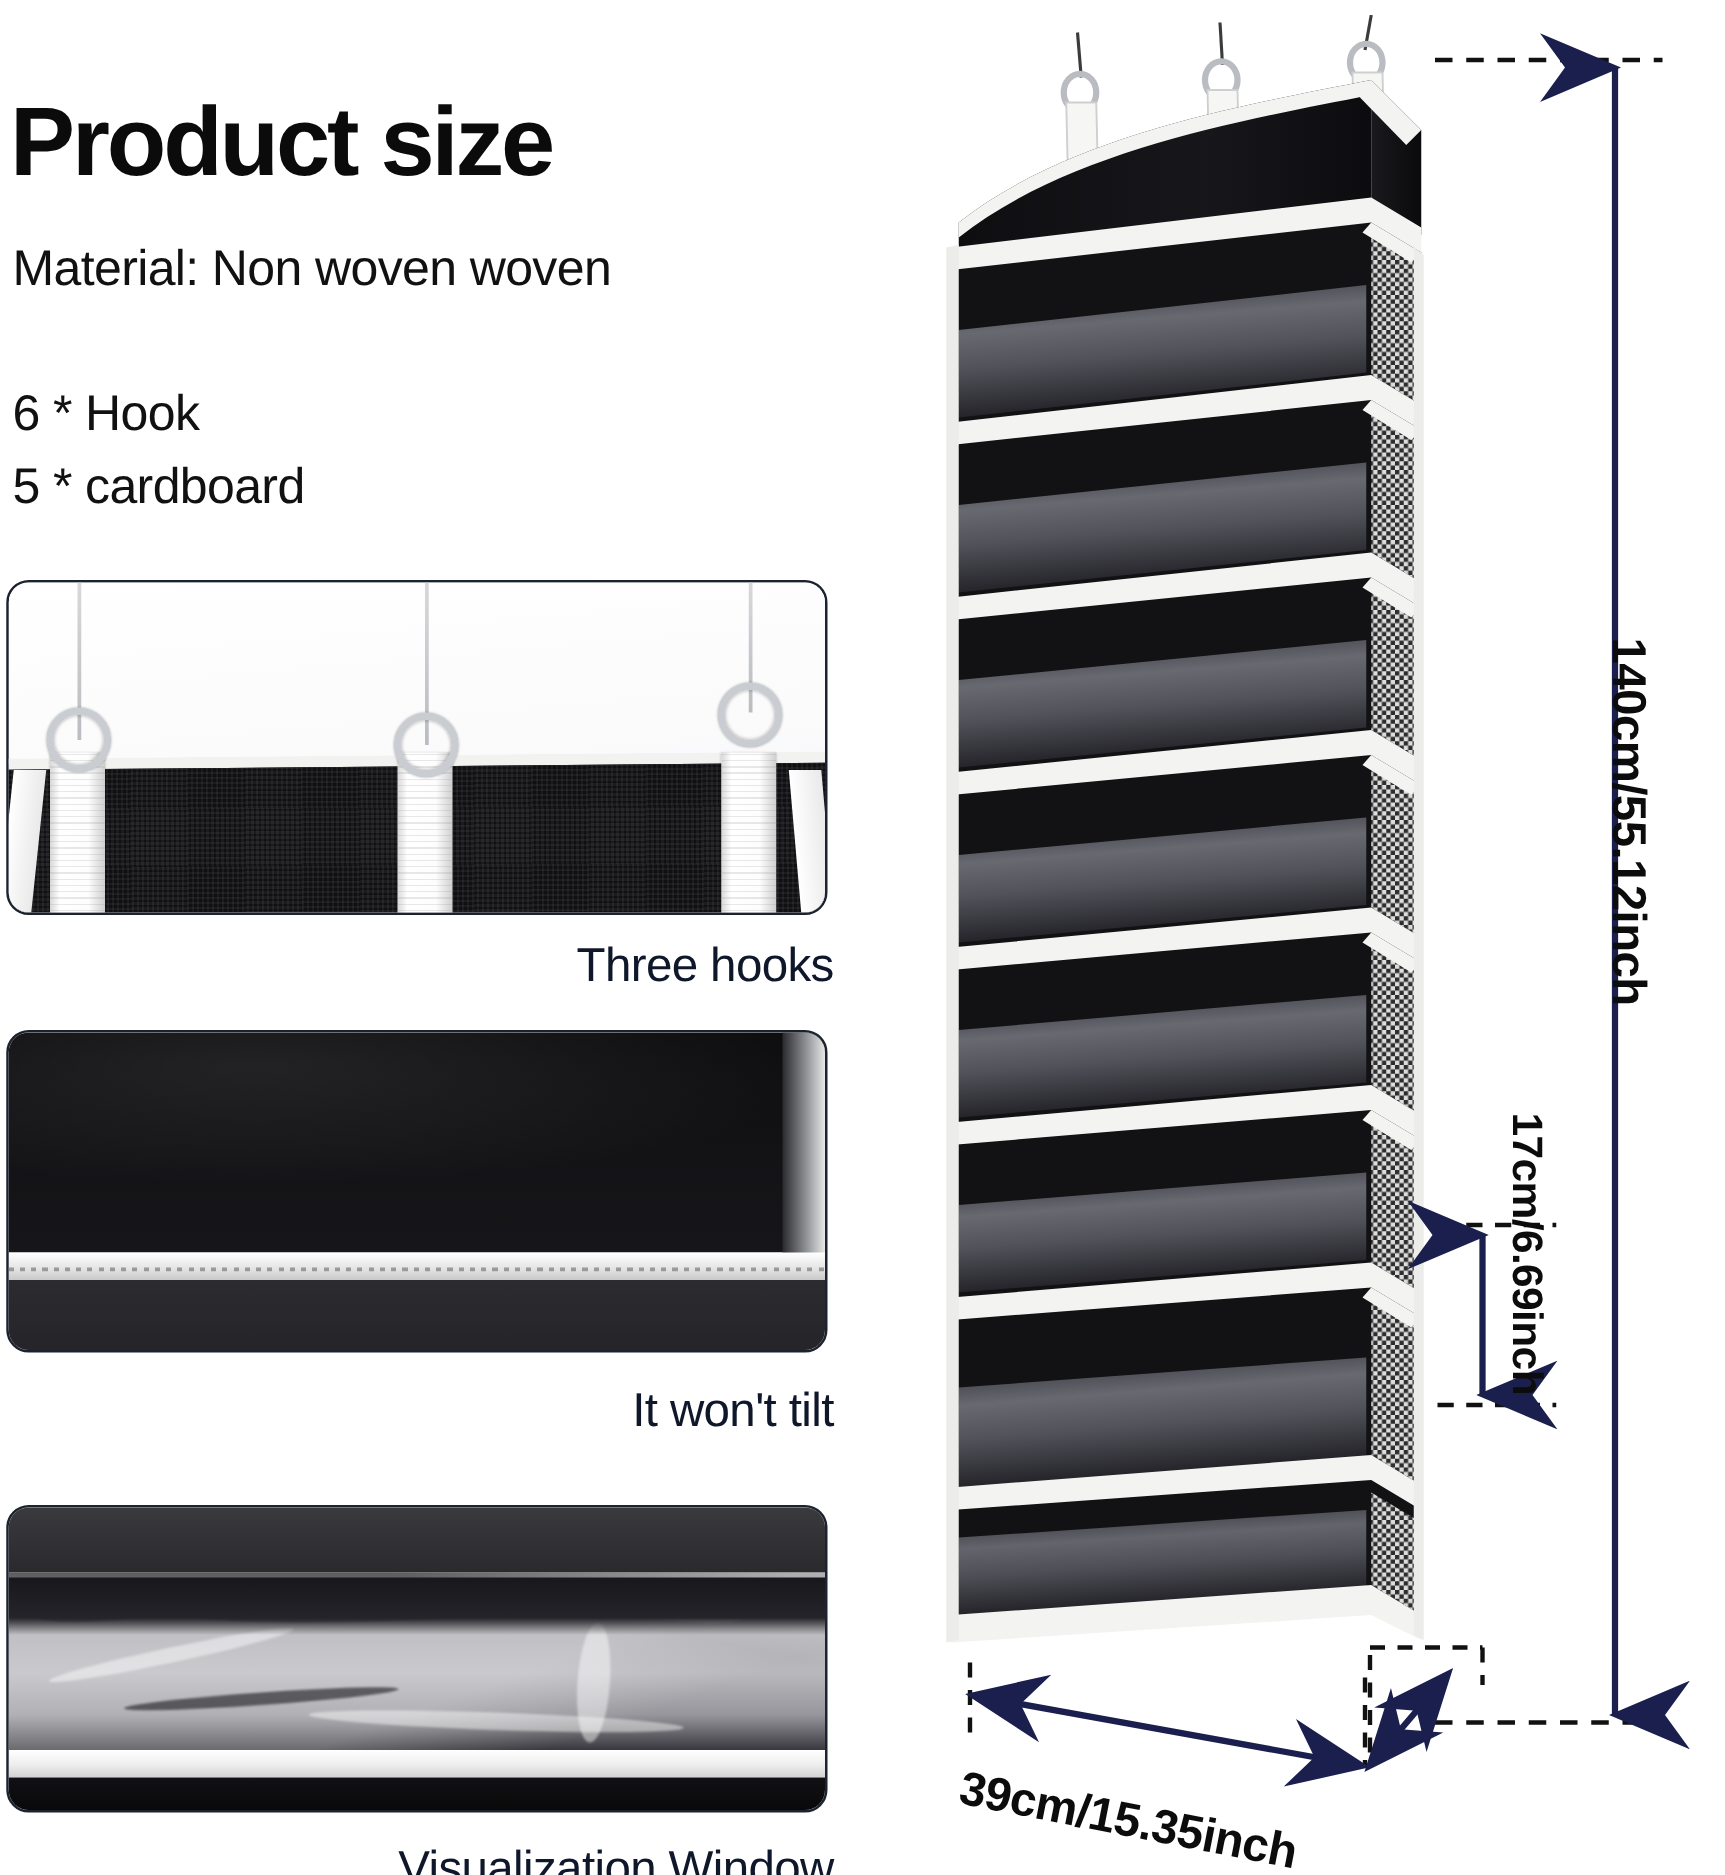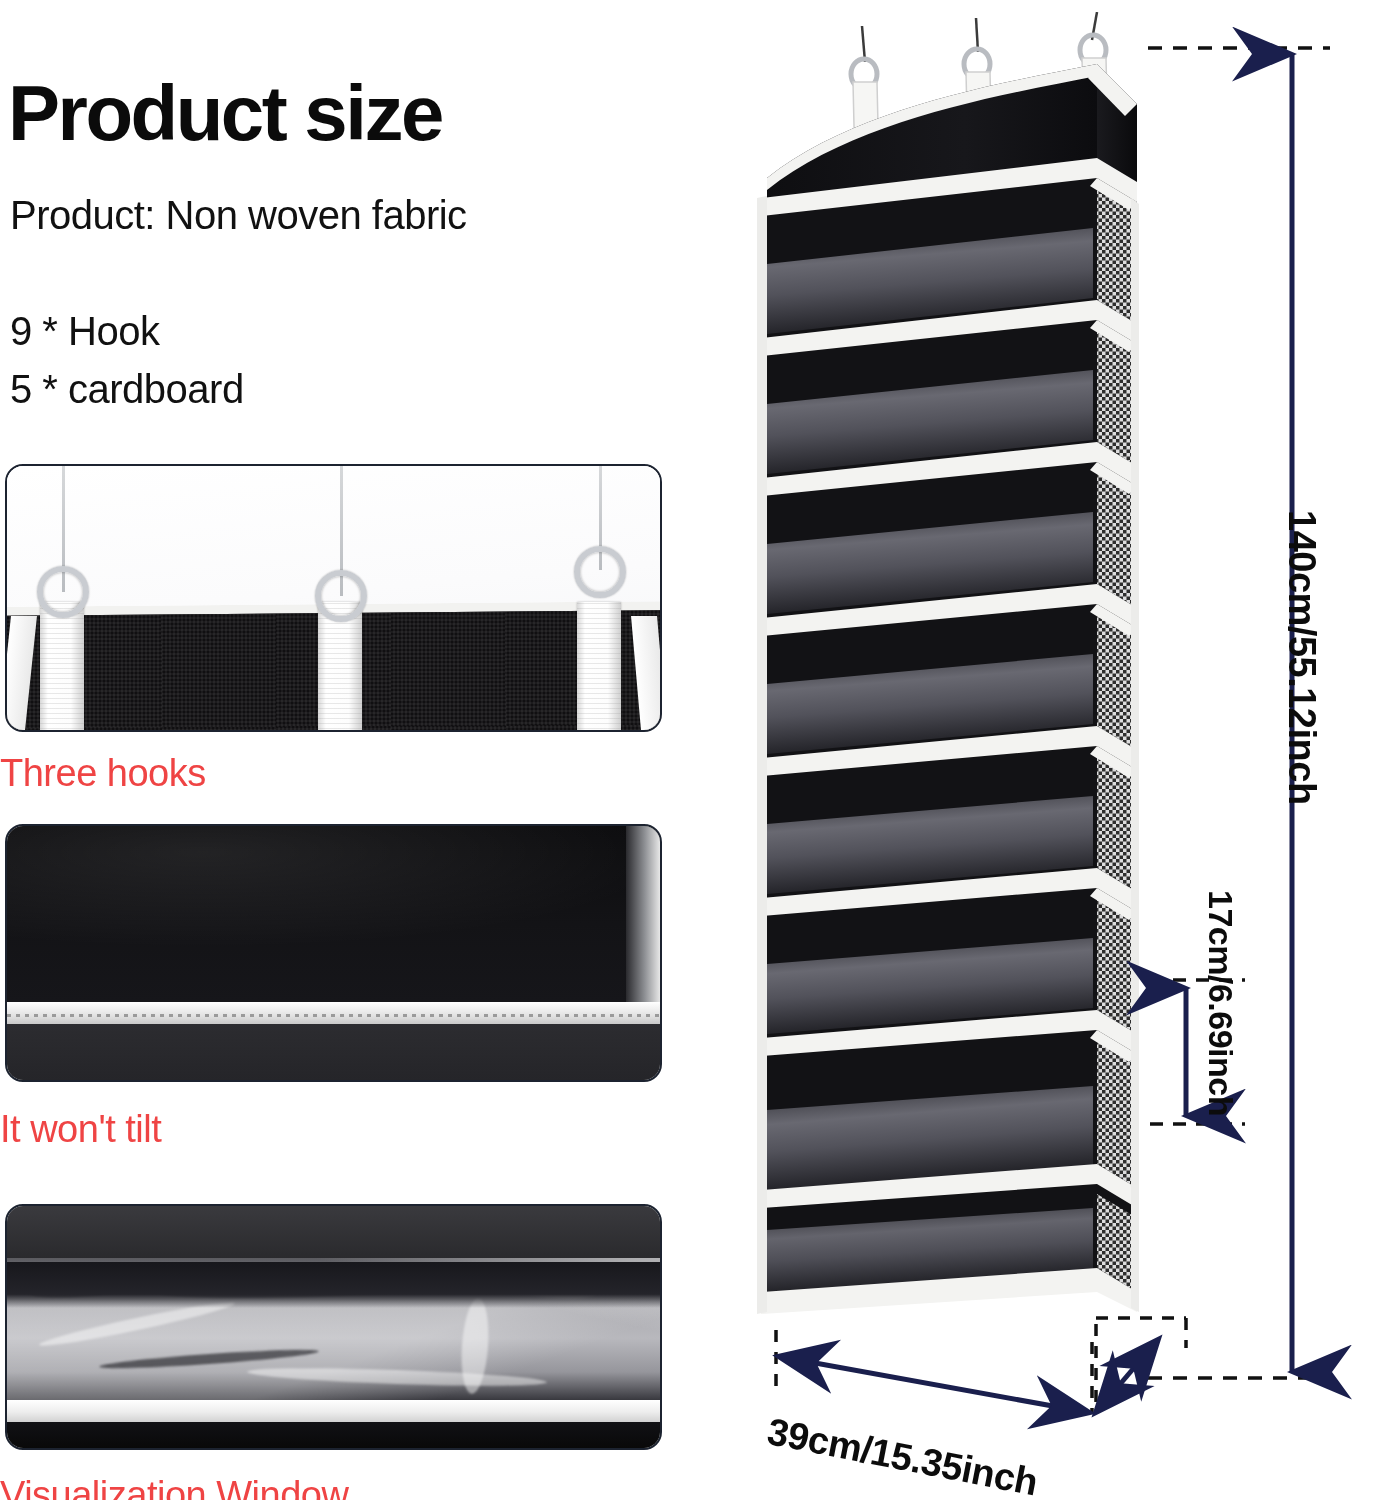--- a/index.html
+++ b/index.html
@@ -42,22 +42,22 @@
     border: 2px solid #1c2330;
     border-radius: 18px;
     overflow: hidden;
     background: #ffffff;
   }
   #panel-hooks { top: 452px; height: 268px; }
   #panel-tilt  { top: 812px; height: 258px; }
   #panel-win   { top: 1192px; height: 246px; }
 
   .caption {
-    position: absolute; left: 0; width: 667px; text-align: left;
-    font-size: 38px; color: #ef4444; letter-spacing: -0.5px; white-space: nowrap;
+    position: absolute; left: 0; width: 667px; text-align: right;
+    font-size: 38px; color: #0f172a; letter-spacing: -0.5px; white-space: nowrap;
   }
   #cap-hooks { top: 740px; }
   #cap-tilt  { top: 1096px; }
   #cap-win   { top: 1462px; }
 
   
   .hook-bg { position: absolute; inset: 0; background:
       linear-gradient(175deg,#ffffff 0%,#fbfbfc 48%,#f3f4f6 100%); }
   .hook-bag {
     position: absolute; left: -6px; right: -6px; top: 138px; bottom: -4px;
@@ -185,22 +185,22 @@
 </style>
 </head>
 <body>
 
 <div id="page">
 
   <div id="left-col">
 
     <div id="page-title">Product size</div>
 
-    <div class="spec-line" id="spec-0">Product: Non woven fabric</div>
-    <div class="spec-line" id="spec-2">9 * Hook</div>
+    <div class="spec-line" id="spec-0">Material: Non woven woven</div>
+    <div class="spec-line" id="spec-2">6 * Hook</div>
     <div class="spec-line" id="spec-3">5 * cardboard</div>
 
     <div class="photo-panel" id="panel-hooks">
       <div class="hook-bg"></div>
       <div class="wire" style="left:55px; top:0; height:126px;"></div>
       <div class="wire" style="left:333px; top:0; height:130px;"></div>
       <div class="wire" style="left:592px; top:0; height:104px;"></div>
       <div class="hook-bag"></div>
       <div class="hook-bag-edge l"></div>
       <div class="hook-bag-edge r"></div>

